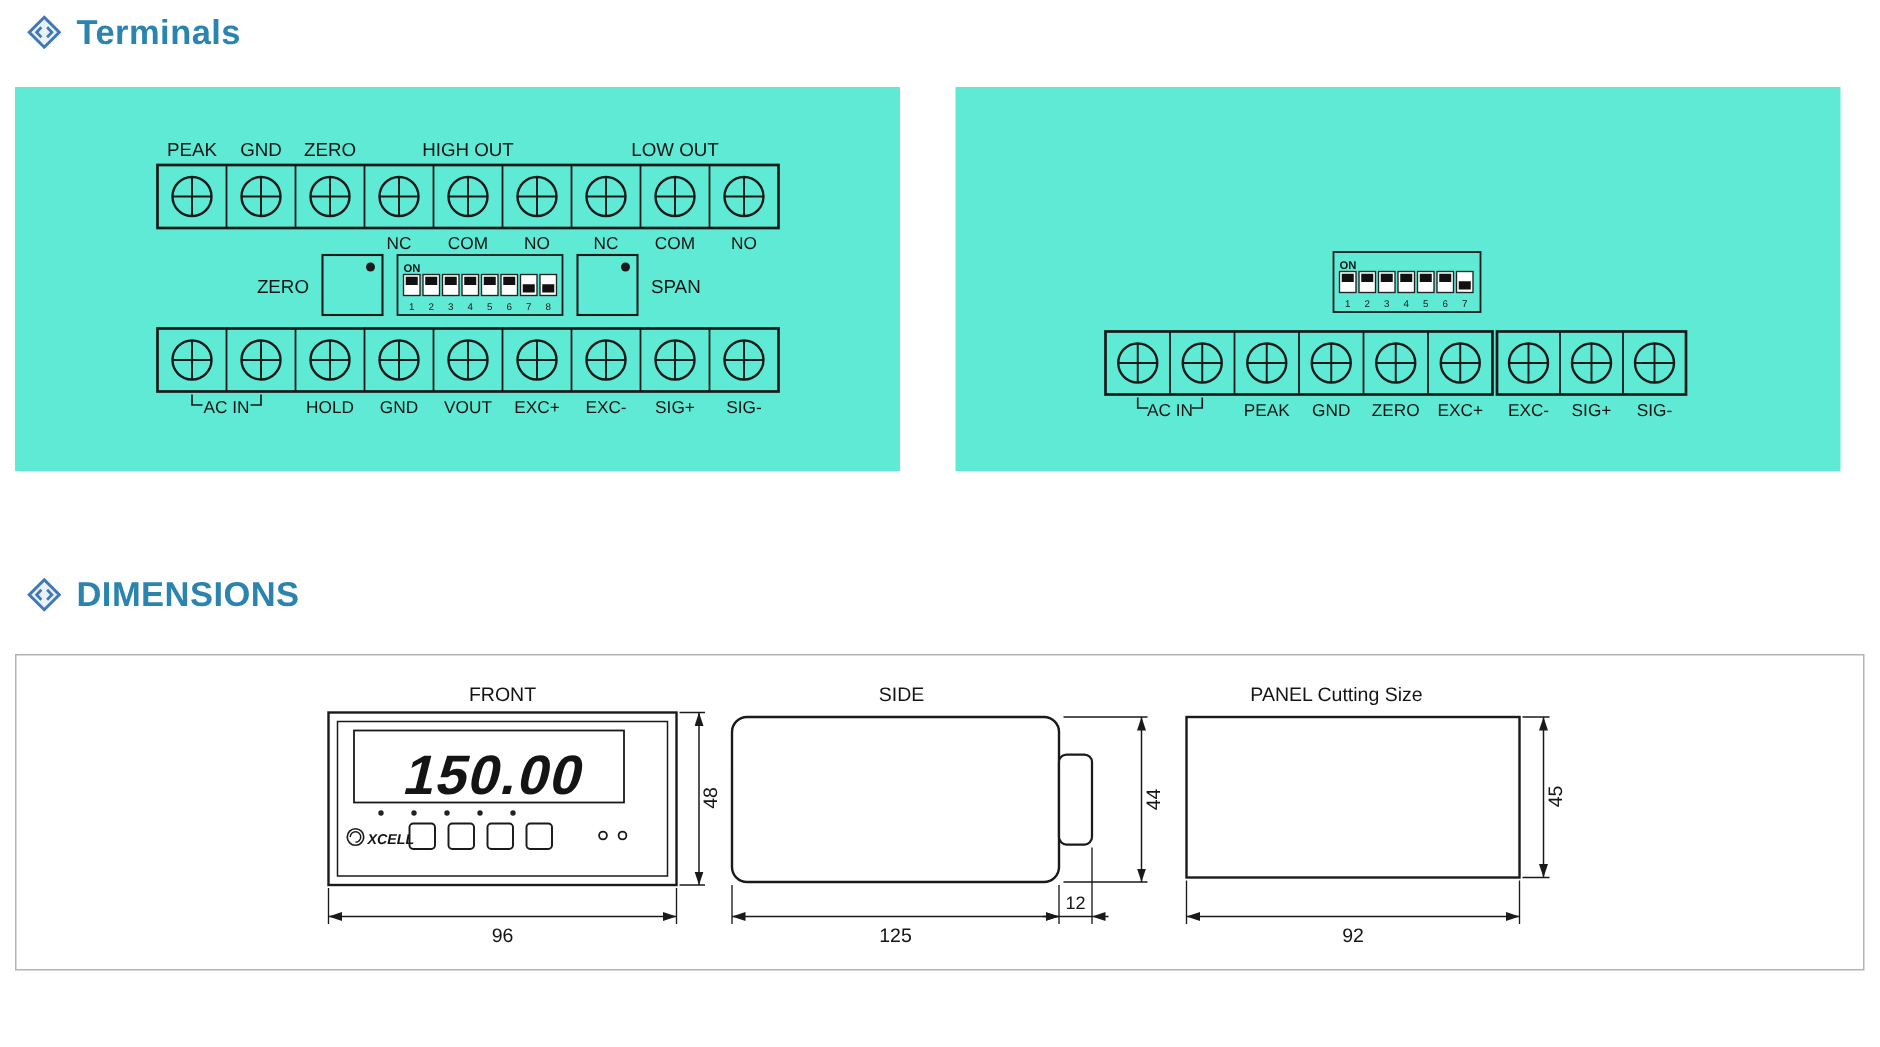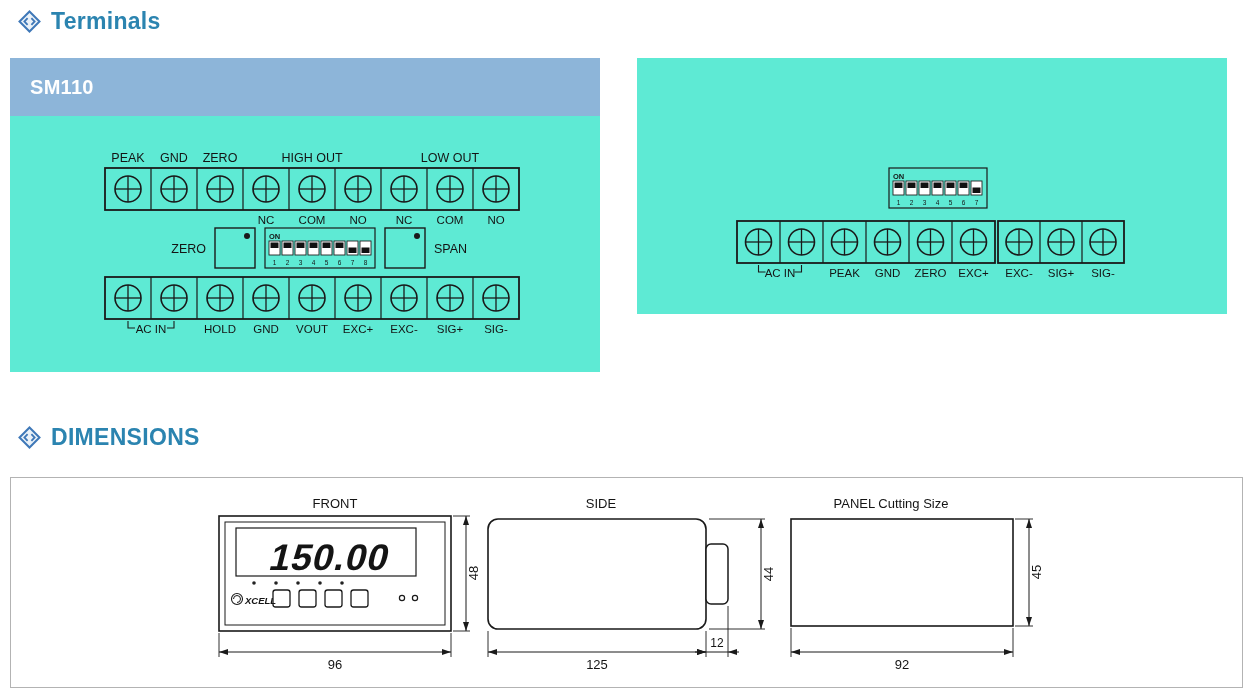--- a/index.html
+++ b/index.html
@@ -1,20 +1,20 @@
 <!DOCTYPE html>
 <html><head>
 <meta charset="utf-8">
 <style>
   html,body { margin:0; padding:0; background:#fff; }
   body { width:1253px; height:698px; font-family:"Liberation Sans", sans-serif; overflow:hidden; }
 
   .section-title { display:flex; align-items:center; gap:10px; margin-left:18px; }
   .section-title.first { margin-top:6px; }
-  .section-title.dims  { margin-top:50px; }
+  .section-title.dims  { margin-top:67px; }
   .section-title h1 { margin:0; font-size:23px; line-height:30px; font-weight:bold; color:#2b84b0; letter-spacing:0.3px; }
 
   .panels { display:flex; gap:37px; margin:22px 10px 0 10px; }
   .panel { width:590px; background:#fff; }
   .panel-header { height:58px; background:#8db5d9; display:flex; align-items:center; padding-left:20px; box-sizing:border-box; }
   .panel-header span { color:#fff; font-size:20px; font-weight:bold; letter-spacing:0.3px; }
   .panel-body { height:256px; background:#5eead4; }
   .panel-body svg { display:block; }
 
   .dims-panel { margin:25px 10px 16px 10px; width:1231px; height:209px; border:1px solid #b3b3b3; background:#fff; }
@@ -34,23 +34,20 @@
     <path d="M11.5 1.5 L21.5 11.5 L11.5 21.5 L1.5 11.5 Z" fill="#eaf1f8" stroke="#3f78b8" stroke-width="2"></path>
     <path d="M9.6 8.2 L6.4 11.5 L9.6 14.8" fill="none" stroke="#3f78b8" stroke-width="1.8"></path>
     <path d="M13.4 8.2 L16.6 11.5 L13.4 14.8" fill="none" stroke="#3f78b8" stroke-width="1.8"></path>
   </svg>
   <h1>Terminals</h1>
 </div>
 
 <div class="panels">
 
   <section class="panel">
-    <div class="panel-header">
-      <span>SM110</span>
-    </div>
     <div class="panel-body">
       <svg viewBox="0 0 590 256" width="590" height="256">
         <defs>
           <g id="screw">
             <circle cx="0" cy="0" r="13" fill="none" stroke="#1a1a1a" stroke-width="1.6"></circle>
             <line x1="0" y1="-13" x2="0" y2="13" stroke="#1a1a1a" stroke-width="1.3"></line>
             <line x1="-13" y1="0" x2="13" y2="0" stroke="#1a1a1a" stroke-width="1.3"></line>
           </g>
           <marker id="arr" markerWidth="10" markerHeight="8" refX="9" refY="3" orient="auto-start-reverse" markerUnits="userSpaceOnUse">
             <path d="M0,0 L9,3 L0,6 Z" fill="#1a1a1a"></path>

